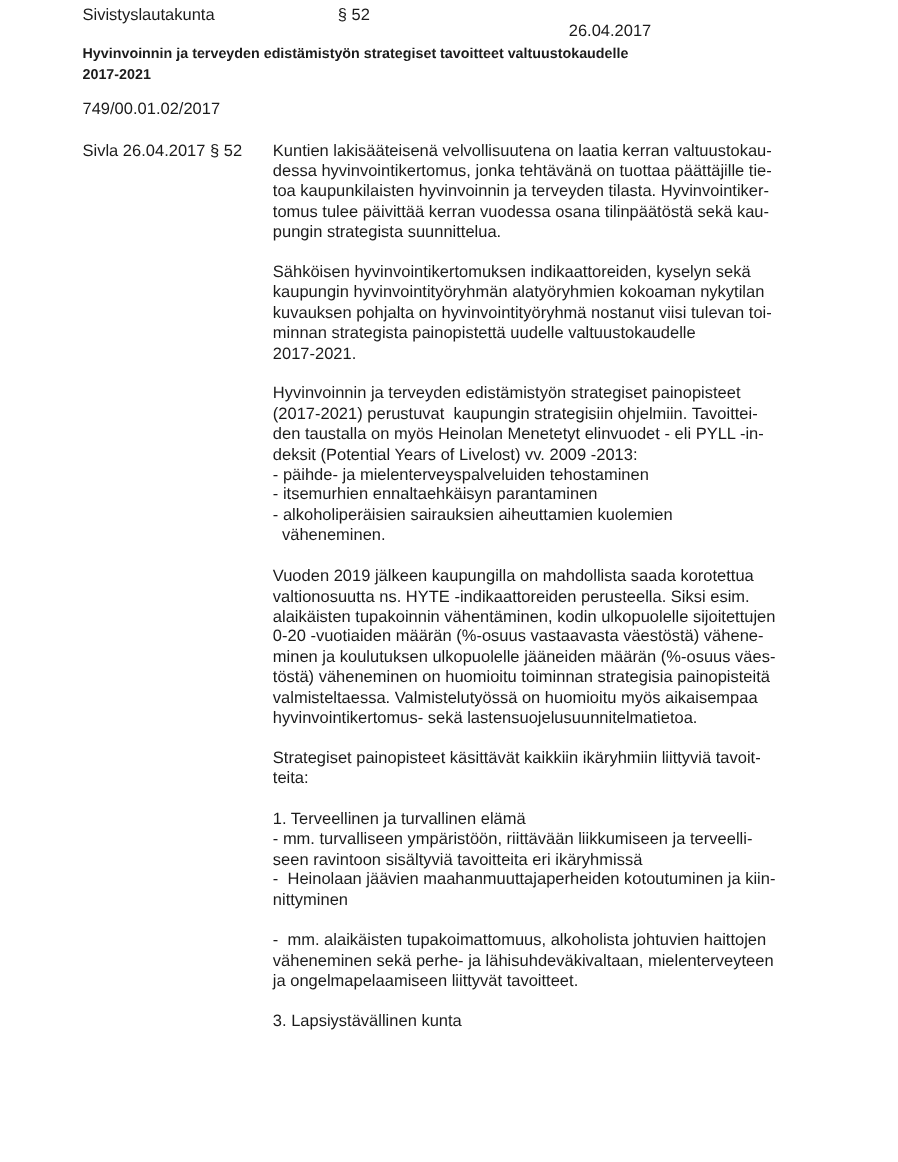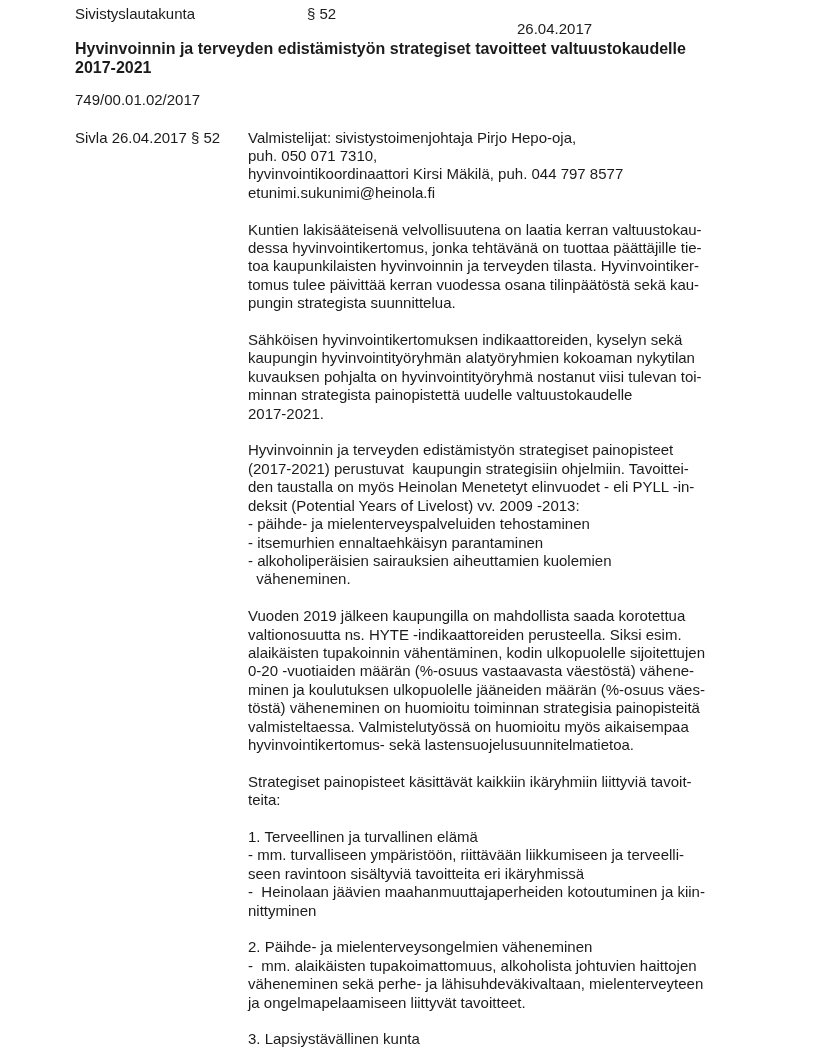--- a/index.html
+++ b/index.html
@@ -15,21 +15,21 @@
     -webkit-font-smoothing: antialiased;
   }
   .page { padding: 5px 41px 0 75px; box-sizing: border-box; }
 
   .doc-header { position: relative; height: 18.4px; }
   .committee   { position: absolute; left: 0;     top: 0; white-space: nowrap; }
   .section-mark{ position: absolute; left: 208px; top: 0; white-space: nowrap; margin-left: 24px; }
   .date        { position: absolute; left: 442px; top: 15px; white-space: nowrap; }
 
   .doc-title {
-    font-size: 16px;
+    font-size: 13px;
     font-weight: bold;
     margin: 17px 0 0 0;
     max-width: 645px;
     white-space: pre-wrap;
   }
   .diary { margin-top: 14px; }
 
   .item { display: flex; margin-top: 19px; }
   .item-label { width: 173px; flex: 0 0 173px; white-space: nowrap; }
   .item-body  { width: 520px; }
@@ -57,24 +57,20 @@
 
   <div class="doc-title">Hyvinvoinnin ja terveyden edistämistyön strategiset tavoitteet valtuustokaudelle
 2017-2021</div>
 
   <div class="diary">749/00.01.02/2017</div>
 
   <div class="item">
     <div class="item-label">Sivla 26.04.2017 § 52</div>
     <div class="item-body">
 
-      <p>Valmistelijat: sivistystoimenjohtaja Pirjo Hepo-oja,
-puh. 050 071 7310,
-hyvinvointikoordinaattori Kirsi Mäkilä, puh. 044 797 8577
-etunimi.sukunimi@heinola.fi</p>
 
       <p>Kuntien lakisääteisenä velvollisuutena on laatia kerran valtuustokau-
 dessa hyvinvointikertomus, jonka tehtävänä on tuottaa päättäjille tie-
 toa kaupunkilaisten hyvinvoinnin ja terveyden tilasta. Hyvinvointiker-
 tomus tulee päivittää kerran vuodessa osana tilinpäätöstä sekä kau-
 pungin strategista suunnittelua.</p>
 
       <p>Sähköisen hyvinvointikertomuksen indikaattoreiden, kyselyn sekä
 kaupungin hyvinvointityöryhmän alatyöryhmien kokoaman nykytilan
 kuvauksen pohjalta on hyvinvointityöryhmä nostanut viisi tulevan toi-
@@ -101,21 +97,20 @@
 
       <p><span>Strategiset painopisteet käsittävät </span><span class="underline">kaikkiin ikäryhmiin </span><span>liittyviä tavoit-
 teita:</span></p>
 
       <p class="sec-heading">1. Terveellinen ja turvallinen elämä</p>
       <p>- mm. turvalliseen ympäristöön, riittävään liikkumiseen ja terveelli-
 seen ravintoon sisältyviä tavoitteita eri ikäryhmissä
 -  Heinolaan jäävien maahanmuuttajaperheiden kotoutuminen ja kiin-
 nittyminen</p>
 
-      <p class="sec-heading">2. Päihde- ja mielenterveysongelmien väheneminen</p>
       <p>-  mm. alaikäisten tupakoimattomuus, alkoholista johtuvien haittojen
 väheneminen sekä perhe- ja lähisuhdeväkivaltaan, mielenterveyteen
 ja ongelmapelaamiseen liittyvät tavoitteet.</p>
 
       <p class="sec-heading">3. Lapsiystävällinen kunta</p>
 
     </div>
   </div>
 
 </div>

